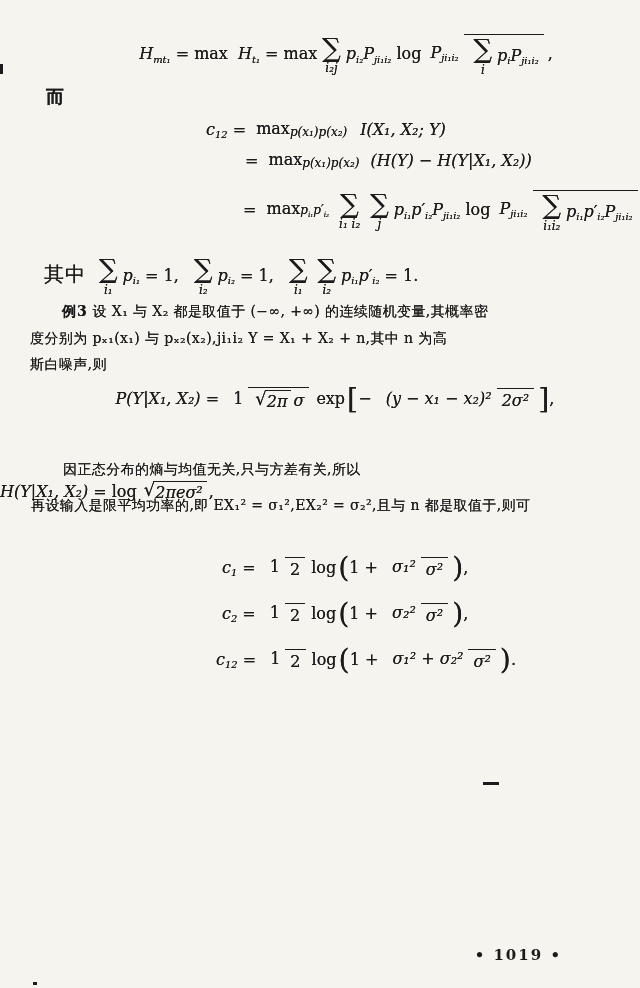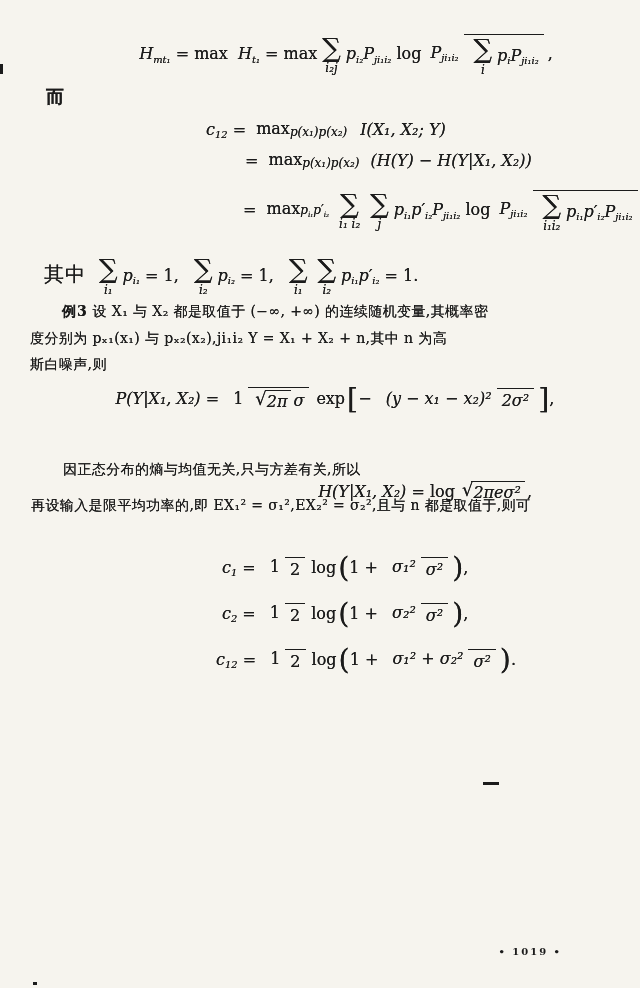--- a/index.html
+++ b/index.html
@@ -41,21 +41,21 @@
     display:inline-flex; flex-direction:row; align-items:flex-end;
     vertical-align:text-top; margin:0 5px;
   }
   .under-main{font-style:normal; line-height:1.1;}
   .under-sub{font-size:12px; font-style:italic; line-height:1; margin-top:1px;}
   .sqrt{display:inline-flex; align-items:flex-start; vertical-align:middle; margin:0 2px;}
   .sqrt-sym{font-style:normal; font-size:112%; line-height:1;}
   .sqrt-body{border-top:1.4px solid #1b1b1b; padding:1px 4px 0 2px; margin-left:-2px; font-style:italic;}
   
   .mark{background:#1b1b1b;}
-  .page-number{font-size:10px; font-weight:bold; letter-spacing:2px; text-shadow:none;}
+  .page-number{font-size:15px; font-weight:bold; letter-spacing:2px; text-shadow:none;}
 </style>
 </head>
 <body>
 
 <div class="page">
 
   <div class="abs fx" style="top:34px; left:0; width:640px; text-align:center; padding-left:52px; box-sizing:border-box;"><span class="mi">H</span><span class="msub">mt₁</span><span class="mr"> = max  </span><span class="mi">H</span><span class="msub">t₁</span><span class="mr"> = max</span><span class="sum"><span class="sum-sym">∑</span><span class="sum-sub"><span class="mi">i₂j</span></span></span><span class="mi">p</span><span class="msub">i₂</span><span class="mi">P</span><span class="msub">ji₁i₂</span><span class="mr"> log</span><span class="frac"><span class="fnum"><span class="mi">P</span><span class="msub">ji₁i₂</span></span><span class="fden"><span class="sum"><span class="sum-sym">∑</span><span class="sum-sub"><span class="mi">i</span></span></span><span class="mi">p</span><span class="msub">i</span><span class="mi">P</span><span class="msub">ji₁i₂</span></span></span><span class="mr">,</span></div>
 
   <div class="abs para" style="top:84px; left:46px; font-weight:bold; font-size:18px;">而</div>
 
@@ -69,21 +69,21 @@
     <span style="margin-left:32px;" class="ex-label">例3</span><span>  设 X₁ 与 X₂ 都是取值于 (−∞, +∞) 的连续随机变量,其概率密</span><br>
     <span>度分别为 pₓ₁(x₁) 与 pₓ₂(x₂),ji₁i₂ Y = X₁ + X₂ + n,其中 n 为高</span><br>
     <span>斯白噪声,则</span>
   </p>
 
   <div class="abs fx" style="top:387px; left:0; width:640px; text-align:center; padding-left:30px; box-sizing:border-box;"><span class="mi">P(Y|X₁, X₂)</span><span class="mr"> = </span><span class="frac"><span class="fnum"><span class="mr">1</span></span><span class="fden"><span class="sqrt"><span class="sqrt-sym">√</span><span class="sqrt-body"><span class="mi">2π</span></span></span><span class="mi">σ</span></span></span><span class="msp" style="width: 3px;"></span><span class="mr">exp</span><span class="msp" style="width: 2px;"></span><span class="mbig">[</span><span class="mr">− </span><span class="frac"><span class="fnum"><span class="mi">(y − x₁ − x₂)²</span></span><span class="fden"><span class="mi">2σ²</span></span></span><span class="mbig">]</span><span class="mr">,</span></div>
 
 
   <div class="abs para" style="top:456px; left:63px;">因正态分布的熵与均值无关,只与方差有关,所以</div>
 
-  <div class="abs fx" style="top:481px; left:0; width:532px; text-align:right;"><span class="mi">H(Y|X₁, X₂)</span><span class="mr"> = log </span><span class="sqrt"><span class="sqrt-sym">√</span><span class="sqrt-body"><span class="mi">2πeσ²</span></span></span><span class="mr">,</span></div>
+  <div class="abs fx" style="top:481px; left:0; width:532px; text-align:left;"><span class="mi">H(Y|X₁, X₂)</span><span class="mr"> = log </span><span class="sqrt"><span class="sqrt-sym">√</span><span class="sqrt-body"><span class="mi">2πeσ²</span></span></span><span class="mr">,</span></div>
 
   <p class="abs para" style="top:492px; left:31px; width:585px; margin:0;">
     <span>再设输入是限平均功率的,即 EX₁² = σ₁²,EX₂² = σ₂²,且与 n 都是取值于,则可</span><br>
   </p>
 
   <div class="abs fx" style="top:556px; left:222px;"><span class="mi">c</span><span class="msub">1</span><span class="mr"> = </span><span class="frac"><span class="fnum"><span class="mr">1</span></span><span class="fden"><span class="mr">2</span></span></span><span class="msp" style="width: 2px;"></span><span class="mr">log</span><span class="msp" style="width: 2px;"></span><span class="mbig">(</span><span class="mr">1 + </span><span class="frac"><span class="fnum"><span class="mi">σ₁²</span></span><span class="fden"><span class="mi">σ²</span></span></span><span class="mbig">)</span><span class="mr">,</span></div>
   <div class="abs fx" style="top:602px; left:222px;"><span class="mi">c</span><span class="msub">2</span><span class="mr"> = </span><span class="frac"><span class="fnum"><span class="mr">1</span></span><span class="fden"><span class="mr">2</span></span></span><span class="msp" style="width: 2px;"></span><span class="mr">log</span><span class="msp" style="width: 2px;"></span><span class="mbig">(</span><span class="mr">1 + </span><span class="frac"><span class="fnum"><span class="mi">σ₂²</span></span><span class="fden"><span class="mi">σ²</span></span></span><span class="mbig">)</span><span class="mr">,</span></div>
   <div class="abs fx" style="top:648px; left:216px;"><span class="mi">c</span><span class="msub">12</span><span class="mr"> = </span><span class="frac"><span class="fnum"><span class="mr">1</span></span><span class="fden"><span class="mr">2</span></span></span><span class="msp" style="width: 2px;"></span><span class="mr">log</span><span class="msp" style="width: 2px;"></span><span class="mbig">(</span><span class="mr">1 + </span><span class="frac"><span class="fnum"><span class="mi">σ₁² + σ₂²</span></span><span class="fden"><span class="mi">σ²</span></span></span><span class="mbig">)</span><span class="mr">.</span></div>
 
   <div class="abs mark" style="top:782px; left:483px; width:16px; height:3px;"></div>

